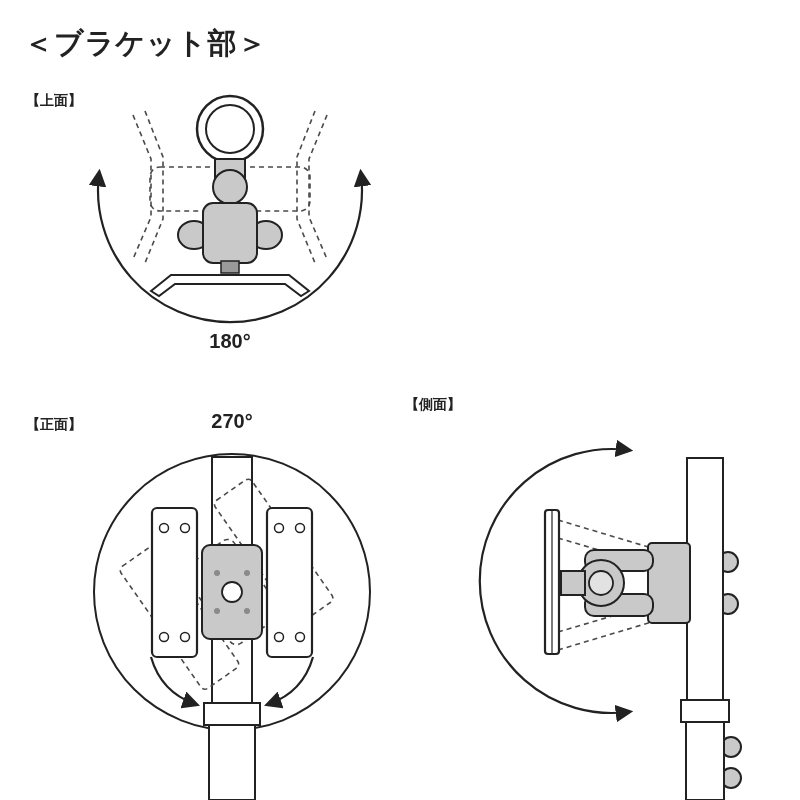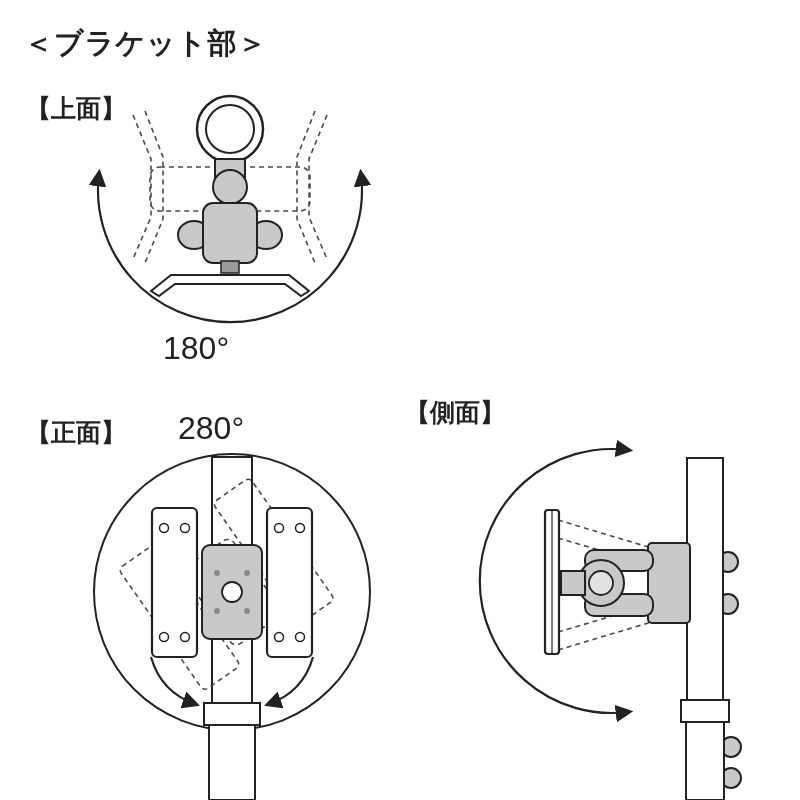--- a/index.html
+++ b/index.html
@@ -6,25 +6,25 @@
     --line:#222222;
     --metal:#c9c9c9;
     --phantom:#4a4a4a;
     --bg:#ffffff;
   }
   *{margin:0;padding:0;box-sizing:border-box;}
   html,body{width:800px;height:800px;background:var(--bg);overflow:hidden;
     font-family:"Liberation Sans","DejaVu Sans",sans-serif;color:var(--line);}
   .page{position:relative;width:800px;height:800px;background:var(--bg);padding-left:44px;}
   .title{position:absolute;left:24px;top:24px;font-size:29px;font-weight:bold;letter-spacing:1px;}
-  .view-label{position:absolute;font-size:25px;font-weight:bold;}
+  .view-label{position:absolute;font-size:14px;font-weight:bold;}
   .label-top{left:26px;top:92px;}
   .label-front{left:26px;top:416px;}
   .label-side{left:405px;top:396px;}
-  .angle{position:absolute;font-size:32px;font-weight:normal;text-align:left;z-index:5;}
+  .angle{position:absolute;font-size:20px;font-weight:bold;text-align:center;z-index:5;}
   .angle-top{left:163px;top:330px;width:134px;}
   .angle-front{left:178px;top:410px;width:108px;}
   .angle-side{left:402px;top:560px;width:84px;}
   svg{position:absolute;display:block;}
   .svg-top{left:55px;top:85px;}
   .svg-front{left:55px;top:445px;}
   .svg-side{left:415px;top:440px;}
   .metal{fill:var(--metal);stroke:var(--line);stroke-width:2;}
   .white-part{fill:#fff;stroke:var(--line);stroke-width:2;}
   .outline{fill:none;stroke:var(--line);stroke-width:2;}
@@ -71,21 +71,21 @@
       <rect class="metal" x="148" y="118" width="54" height="60" rx="10"></rect>
       <rect x="166" y="176" width="18" height="12" style="fill:#9a9a9a;stroke:var(--line);stroke-width:1.5"></rect>
     </g>
 
     <path class="white-part" d="M 96 206 L 116 190 L 234 190 L 254 206 L 246 211 L 230 199 L 120 199 L 104 211 Z"></path>
   </svg>
 
   <div class="angle angle-top">180°</div>
 
   <div class="view-label label-front">【正面】</div>
-  <div class="angle angle-front">280°</div>
+  <div class="angle angle-front">270°</div>
 
   <svg class="svg-front" width="350" height="355" viewBox="0 0 350 355">
     <defs>
       <marker id="ah-front" viewBox="0 0 10 10" refX="7" refY="5" markerWidth="8" markerHeight="8" orient="auto-start-reverse">
         <path d="M0,0 L10,5 L0,10 z" style="fill:var(--line)"></path>
       </marker>
     </defs>
 
     <circle class="outline" cx="177" cy="147" r="138"></circle>
 

